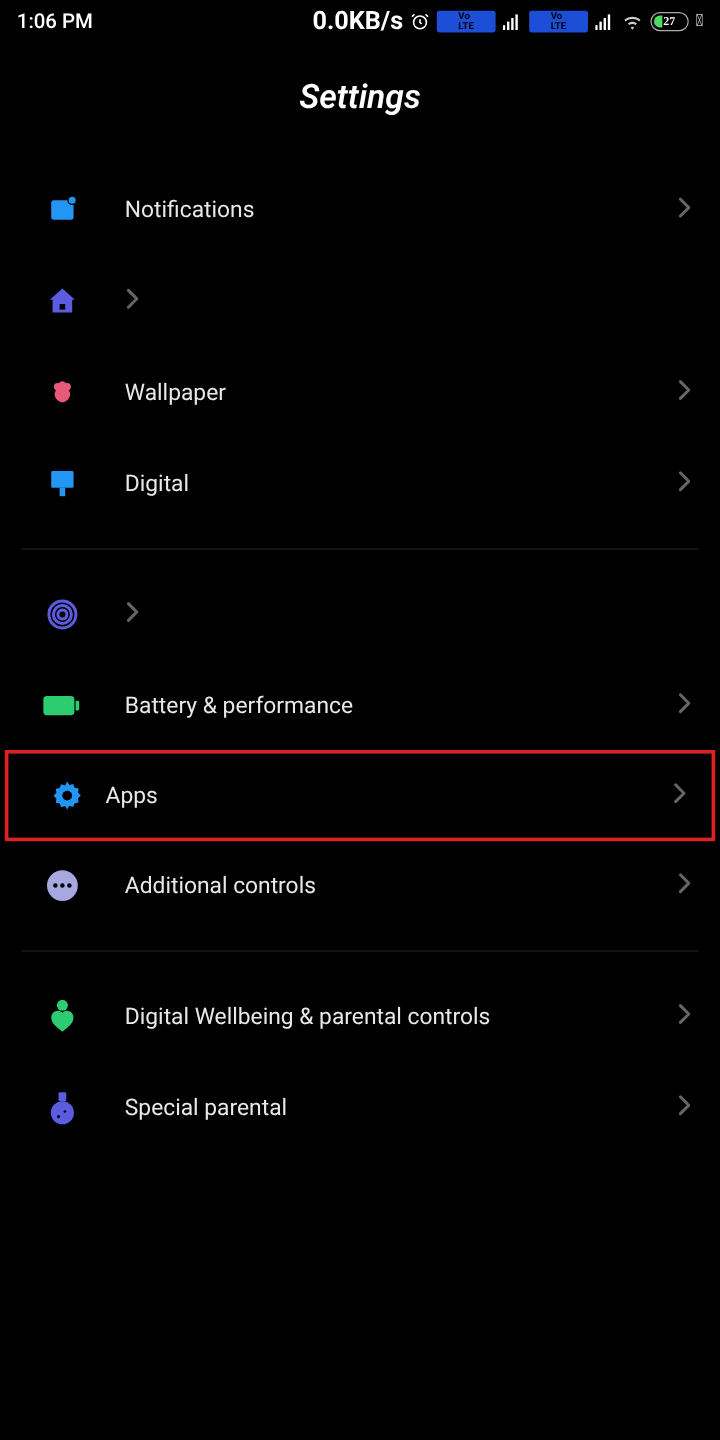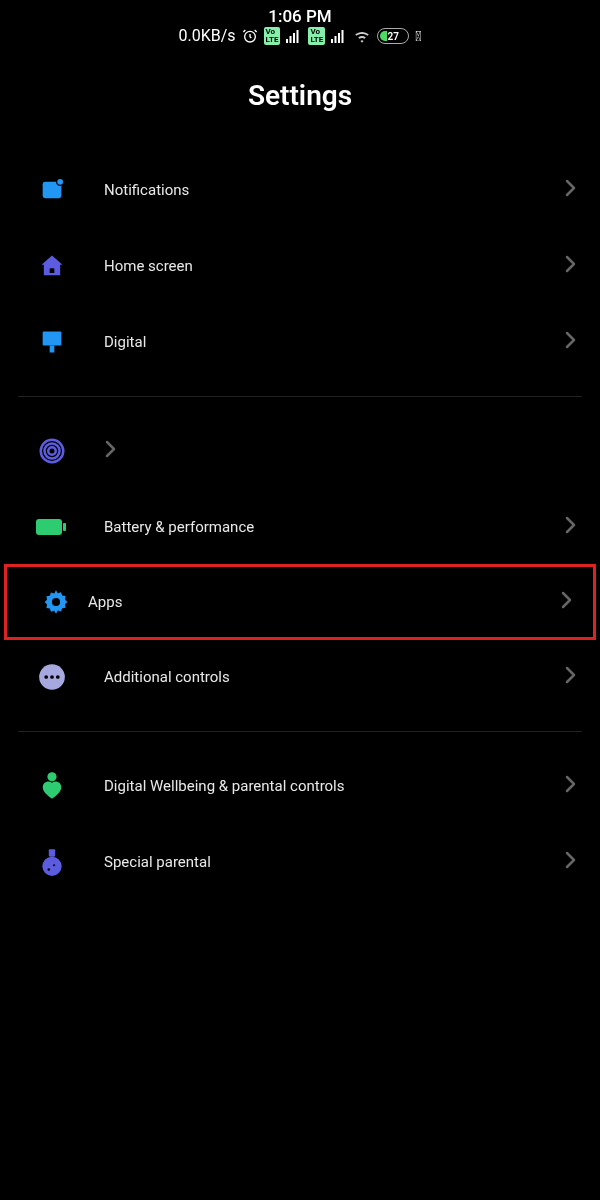--- a/index.html
+++ b/index.html
@@ -11,53 +11,53 @@
     height: 1200px;
     overflow: hidden;
   }
   .status-bar {
     display: flex;
     justify-content: space-between;
     align-items: center;
     padding: 6px 14px 4px 14px;
     font-size: 17px;
     font-weight: 500;
-    flex-direction: column;
   }
   .status-right {
     display: flex;
     align-items: center;
     gap: 6px;
     font-size: 14px;
   }
-  .status-right .net { font-size: 16px; font-weight: 400; }
+  .status-right .net { font-size: 21px; font-weight: 700; }
   .volte {
     font-size: 8px;
-    background: #86efac;
+    background: #1d4ed8;
     color: #000;
-    padding: 1px 2px;
+    padding: 1px 18px;
     border-radius: 2px;
     font-weight: 700;
     line-height: 1;
   }
   .signal svg, .wifi svg, .alarm svg { display: block; }
   .battery {
     display: flex;
     align-items: center;
     gap: 2px;
   }
   .battery-shell {
     width: 32px;
     height: 16px;
     border: 1.5px solid #aaa;
     border-radius: 8px;
     position: relative;
     display: flex;
     align-items: flex-start;
     padding: 2px;
+    font-family: Liberation Serif, serif;
   }
   .battery-fill {
     background: #4cd964;
     height: 100%;
     border-radius: 5px 0 0 5px;
     position: relative;
   }
   .battery-text {
     position: absolute;
     left: 50%;
@@ -66,20 +66,21 @@
     font-size: 10px;
     font-weight: 600;
     color: #fff;
   }
   .bolt { font-size: 14px; color: #fff; }
   .title {
     text-align: center;
     font-size: 28px;
     font-weight: 600;
     margin: 30px 0 40px 0;
+    font-style: italic;
   }
   .list { }
   .item {
     display: flex;
     align-items: center;
     padding: 22px 24px 22px 36px;
     gap: 36px;
     position: relative;
   }
   .item.highlighted {
@@ -91,21 +92,21 @@
   .icon {
     width: 32px;
     height: 32px;
     display: flex;
     align-items: center;
     justify-content: center;
     flex-shrink: 0;
   }
   .label {
     flex: 1;
-    font-size: 15px;
+    font-size: 19px;
     color: #e8e8e8;
     line-height: 1.25;
   }
   .chevron {
     color: #666;
     flex-shrink: 0;
   }
   .divider {
     height: 1px;
     background: #222;
@@ -175,21 +176,31 @@
           <path d="M3 3l7 7-7 7"></path>
         </svg></span>
     </div>
     <div class="item">
       <span class="icon">
         <svg width="28" height="28" viewBox="0 0 24 24">
           <path d="M12 3l9 8h-2v9H5v-9H3l9-8z" fill="#5c5ce0"></path>
           <rect x="10" y="14" width="4" height="4" fill="#000"></rect>
         </svg>
       </span>
-      <span class="label">Home screen</span>
+      <span class="chevron"><svg width="12" height="20" viewBox="0 0 12 20" fill="none" stroke="#666" stroke-width="2.5" stroke-linecap="round" stroke-linejoin="round">
+          <path d="M3 3l7 7-7 7"></path>
+        </svg></span>
+    </div>
+    <div class="item">
+      <span class="icon">
+        <svg width="28" height="28" viewBox="0 0 24 24">
+          <path d="M12 4c-1 0-2 .5-2.5 1.5C8 5 6.5 5.5 6 7c-.5 1.5.5 3 1.5 3.5C6 12 6 15 8 17c1.5 1.5 3 2 4 2s2.5-.5 4-2c2-2 2-5 .5-6.5 1-.5 2-2 1.5-3.5-.5-1.5-2-2-3.5-1.5C14 4.5 13 4 12 4z" fill="#e85a7a"></path>
+        </svg>
+      </span>
+      <span class="label">Wallpaper</span>
       <span class="chevron"><svg width="12" height="20" viewBox="0 0 12 20" fill="none" stroke="#666" stroke-width="2.5" stroke-linecap="round" stroke-linejoin="round">
           <path d="M3 3l7 7-7 7"></path>
         </svg></span>
     </div>
     <div class="item">
       <span class="icon">
         <svg width="28" height="28" viewBox="0 0 24 24">
           <rect x="4" y="3" width="16" height="12" rx="1" fill="#2196f3"></rect>
           <rect x="10" y="15" width="4" height="6" fill="#2196f3"></rect>
         </svg>

